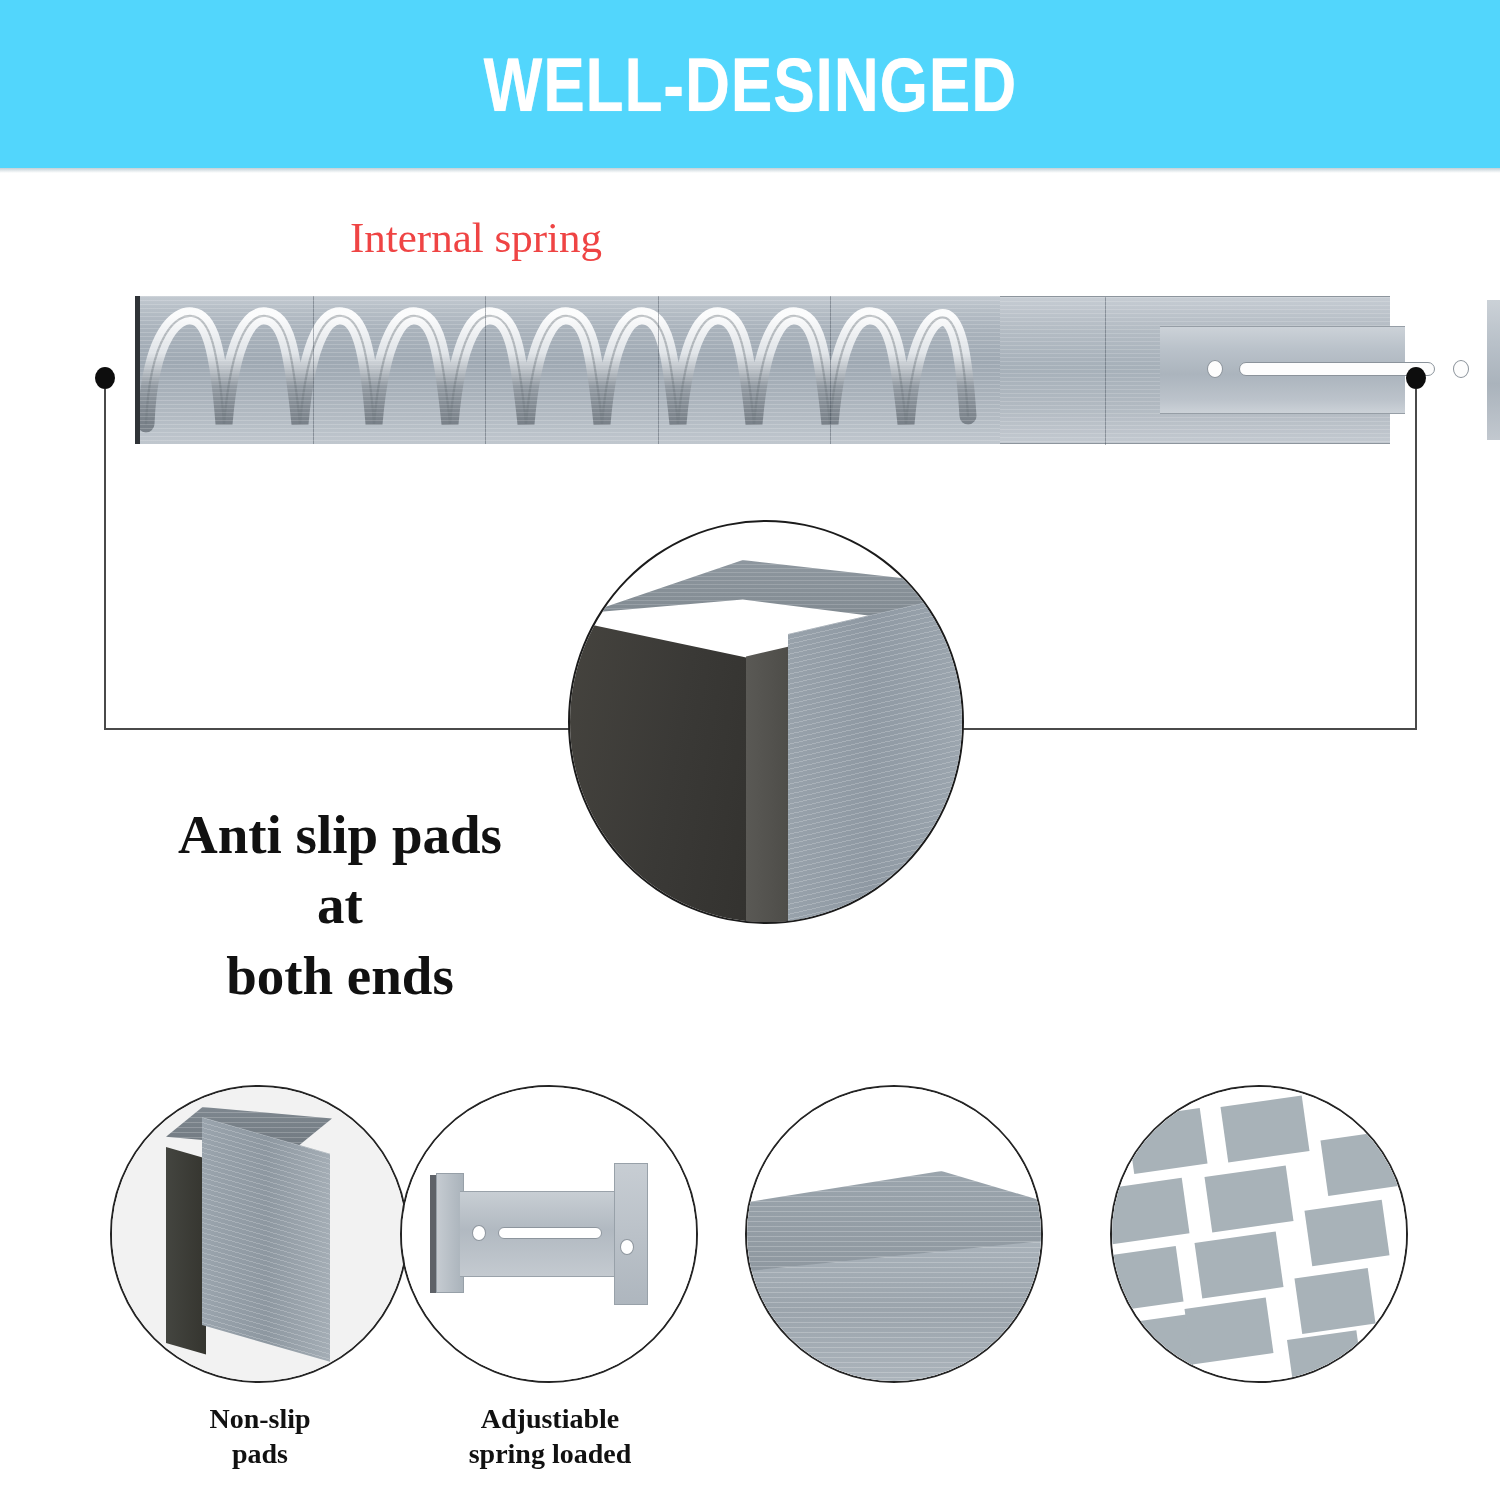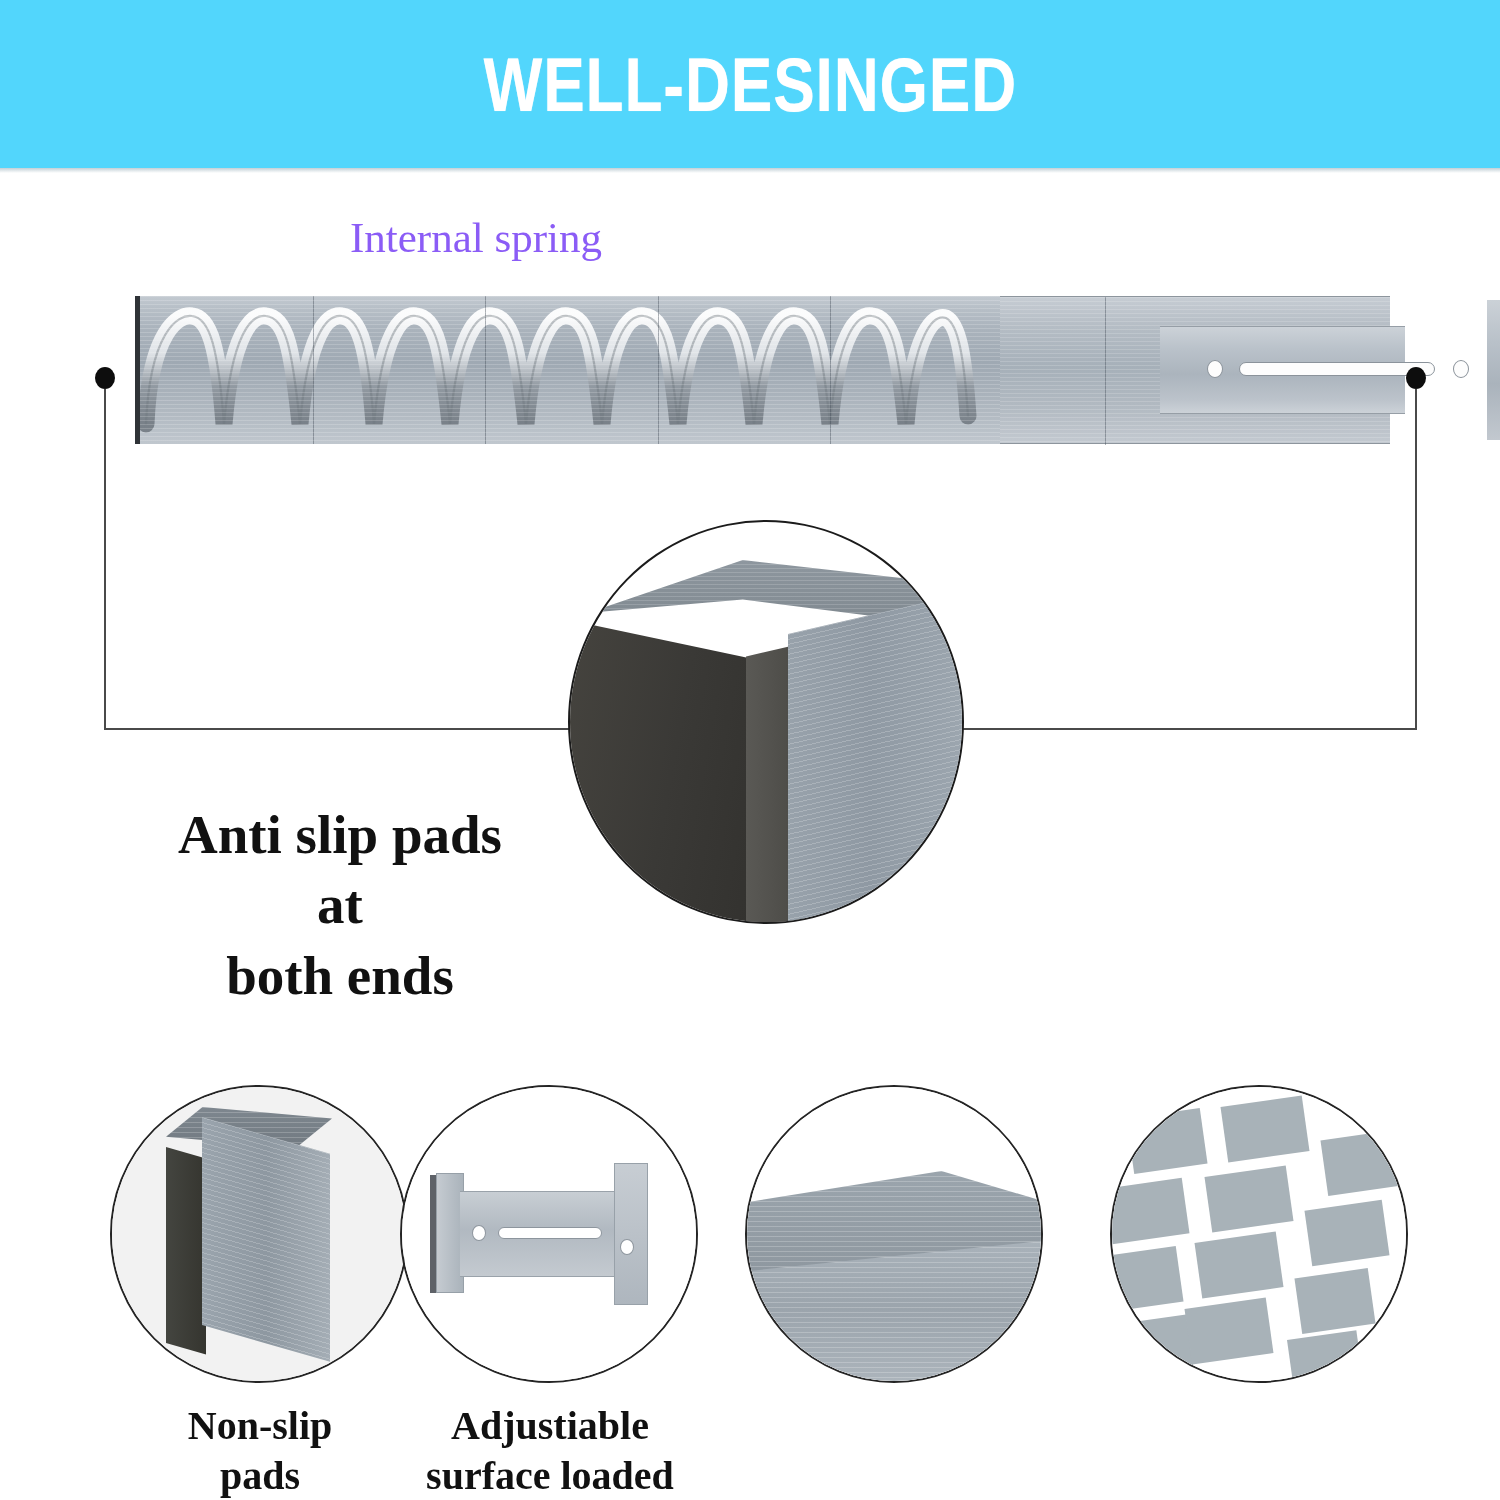--- a/index.html
+++ b/index.html
@@ -28,21 +28,21 @@
     text-shadow:0 0 1px rgba(255,255,255,.6);
   }
   .banner-shadow{
     position:absolute;left:0;top:168px;width:1500px;height:5px;
     background:linear-gradient(to bottom,rgba(120,150,165,.45),rgba(255,255,255,0));
   }
 
   
   .lbl-internal-spring{
     position:absolute;left:350px;top:213px;
-    font-size:43px;color:#8b5cf6;
+    font-size:43px;color:#ef4444;
     font-family:"Liberation Serif",serif;
     white-space:nowrap;
   }
   .lbl-antislip{
     position:absolute;left:170px;top:800px;width:340px;
     font-size:55px;font-weight:bold;color:#111;
     text-align:center;line-height:1.28;
   }
 
   
@@ -168,21 +168,21 @@
   .fcircle{
     position:absolute;left:0;top:0;width:294px;height:294px;
     border-radius:50%;
     border:2px solid #242424;
     overflow:hidden;
   }
   .fcap{
     position:absolute;left:0;width:300px;
     text-align:center;
     top:316px;
-    font-size:40px;font-weight:bold;color:#111;
+    font-size:28px;font-weight:bold;color:#111;
     line-height:1.25;
   }
 
   
   .f1-bg{position:absolute;inset:0;background:#f2f2f2;}
   .f1-dark{
     position:absolute;left:54px;top:60px;width:40px;height:196px;
     background:linear-gradient(to right,#444540 0%,#35352f 100%);
     transform:skewY(16deg);transform-origin:left top;
   }
@@ -371,21 +371,21 @@
     <div class="f2-endLdark"></div>
     <div class="f2-endL"></div>
     <div class="f2-bar"></div>
     <div class="f2-endR"></div>
     <div class="f2-hole" style="left:70px;top:138px;"></div>
     <div class="f2-slot"></div>
     <div class="f2-hole" style="left:218px;top:152px;"></div>
   </div>
   <div class="fcap">
     <div>Adjustiable</div>
-    <div>surface loaded</div>
+    <div>spring loaded</div>
   </div>
 </div>
 
 <div class="feature" style="left:745px;">
   <div class="fcircle">
     <div class="f3-bg"></div>
     <div class="f3-face"></div>
     <div class="f3-top"></div>
   </div>
 </div>

